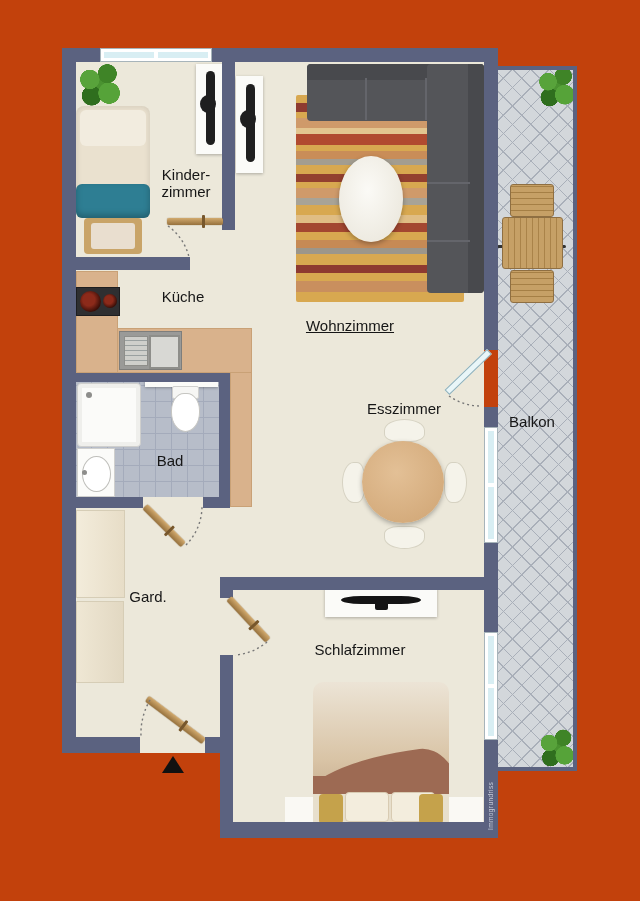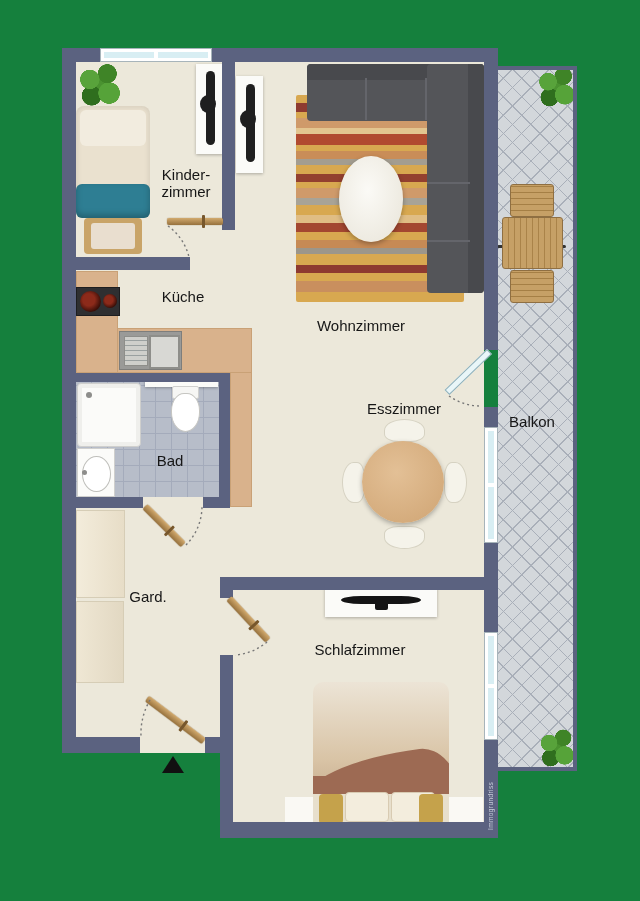--- a/index.html
+++ b/index.html
@@ -1,16 +1,16 @@
 <!DOCTYPE html>
 <html><head>
 <meta charset="utf-8">
 <style>
   html,body{margin:0;padding:0;background:#ffffff;}
-  .canvas{position:relative;width:640px;height:901px;background:#15803d;overflow:hidden;
+  .canvas{position:relative;width:640px;height:901px;background:#c2410c;overflow:hidden;
           font-family:"Liberation Sans",sans-serif;}
   .abs{position:absolute;}
   .wall{position:absolute;background:#5b6280;}
   .floor{position:absolute;background:#ece8da;}
   .counter{position:absolute;background:#d9b28c;border:1px solid #c9a176;box-sizing:border-box;}
   .tiles{position:absolute;background-color:#b7bdc9;
     background-image:repeating-linear-gradient(0deg,transparent 0 15px,#a4abbb 15px 16px),
                      repeating-linear-gradient(90deg,transparent 0 15px,#a4abbb 15px 16px);}
   .balconyfloor{position:absolute;background-color:#d3d7db;
     background-image:repeating-linear-gradient(45deg,transparent 0 12px,#a9afb9 12px 13px),
@@ -195,21 +195,21 @@
     <path d="M449,396 A55,55 0 0 0 482,406" fill="none" stroke="#777" stroke-width="1.4" stroke-dasharray="2 3"></path>
   </svg>
 
   <div class="abs" style="left:162px;top:756px;width:0;height:0;border-left:11px solid transparent;border-right:11px solid transparent;border-bottom:17px solid #111;"></div>
 
   <div class="lbl" style="left:150px;top:166px;width:72px;">
     <span>Kinder-</span><br>
     <span>zimmer</span>
   </div>
   <div class="lbl" style="left:148px;top:288px;width:70px;">Küche</div>
-  <div class="lbl" style="left:316px;top:317px;width:90px;">Wohnzimmer</div>
+  <div class="lbl" style="left:305px;top:317px;width:90px;text-decoration:underline;">Wohnzimmer</div>
   <div class="lbl" style="left:364px;top:400px;width:80px;">Esszimmer</div>
   <div class="lbl" style="left:502px;top:413px;width:60px;">Balkon</div>
   <div class="lbl" style="left:150px;top:452px;width:40px;">Bad</div>
   <div class="lbl" style="left:123px;top:588px;width:50px;">Gard.</div>
   <div class="lbl" style="left:310px;top:641px;width:100px;">Schlafzimmer</div>
 
   <div class="watermark" style="left:487px;top:766px;height:64px;">Immogrundriss</div>
 
 </div>
 

